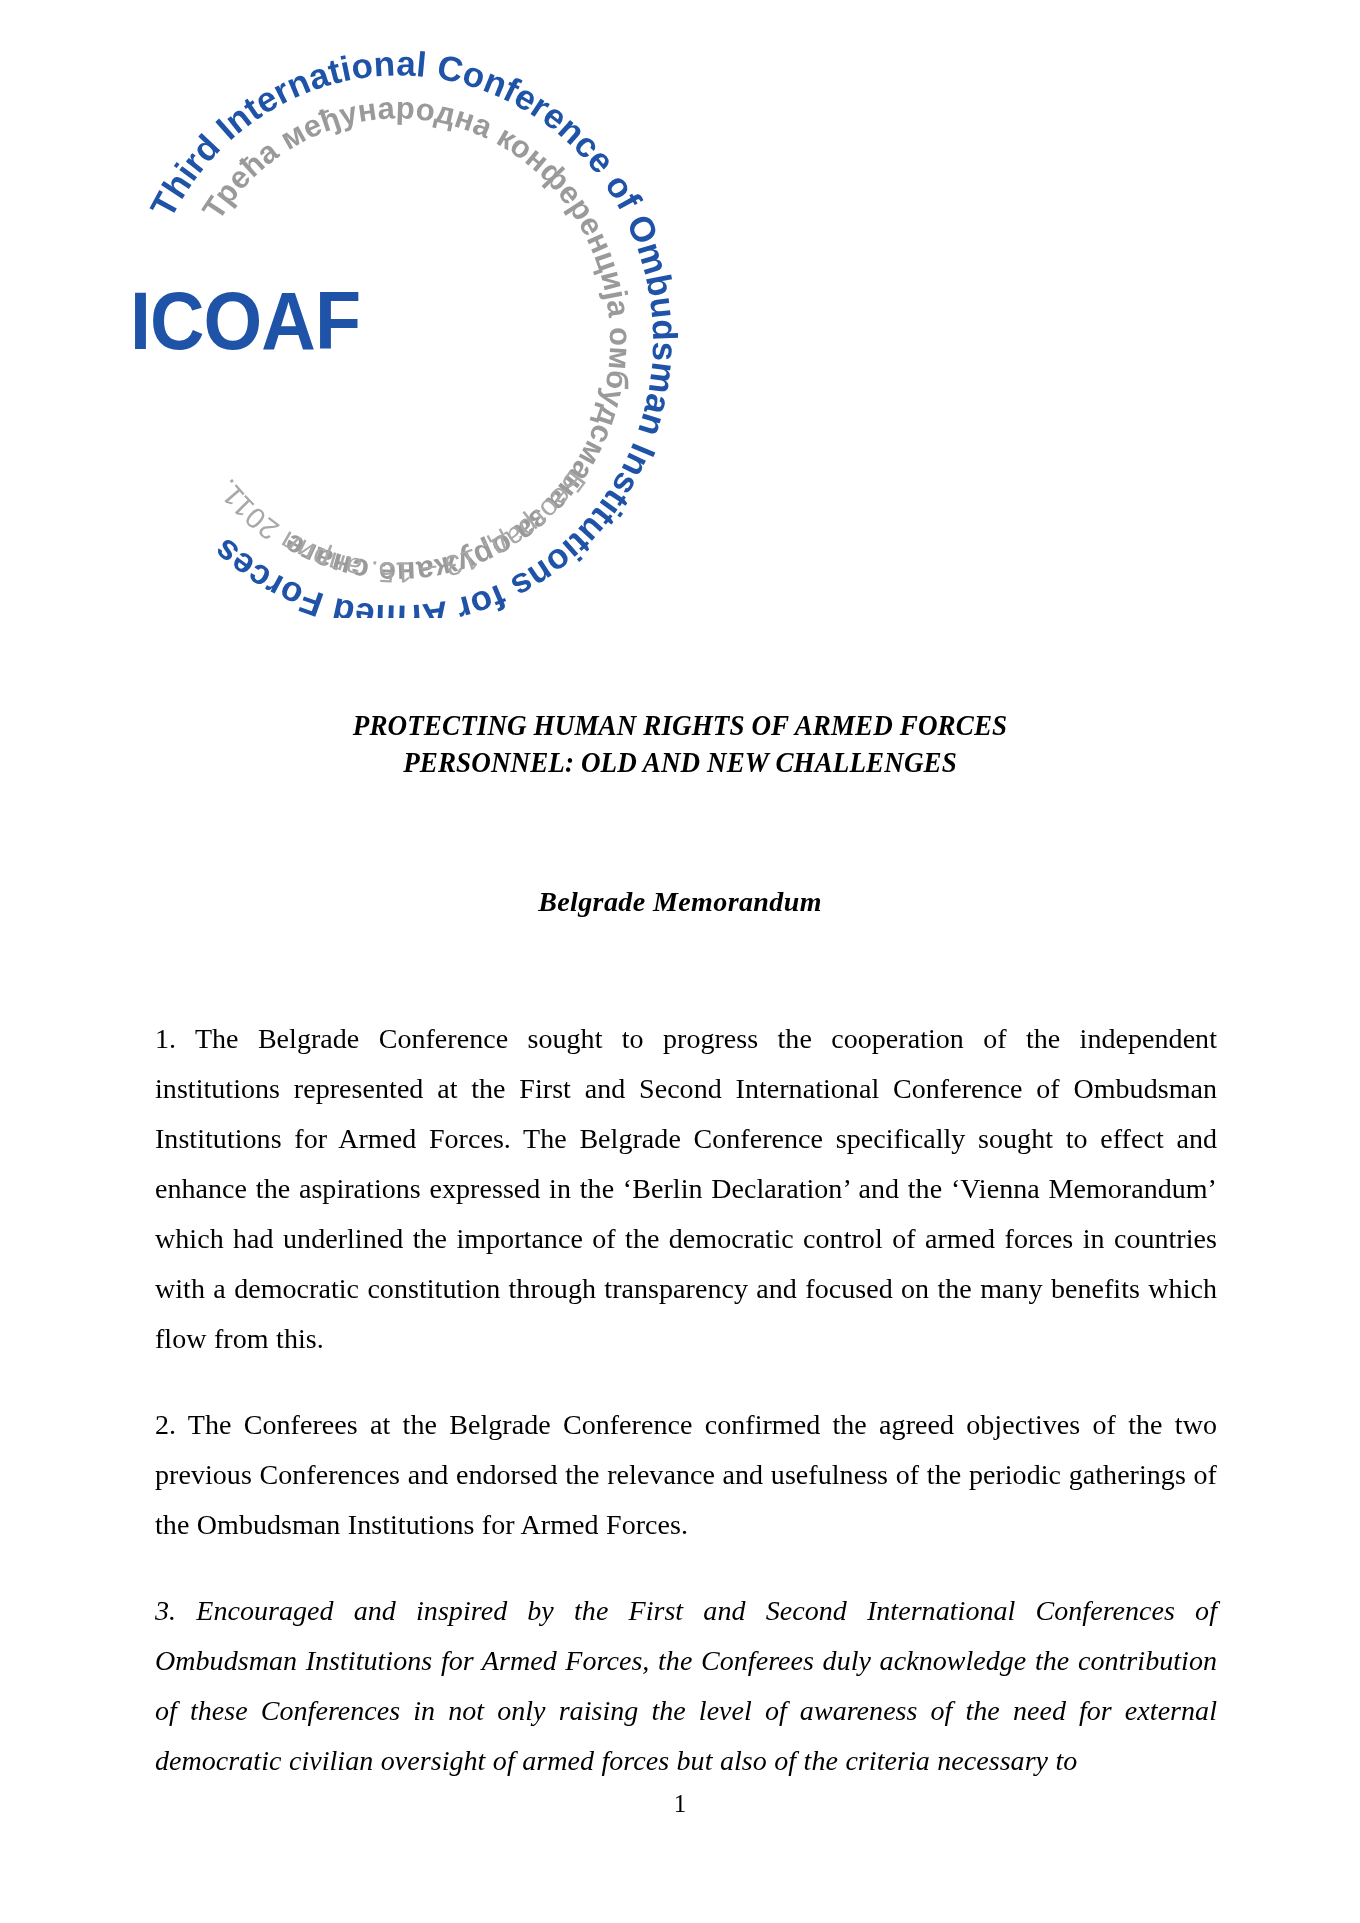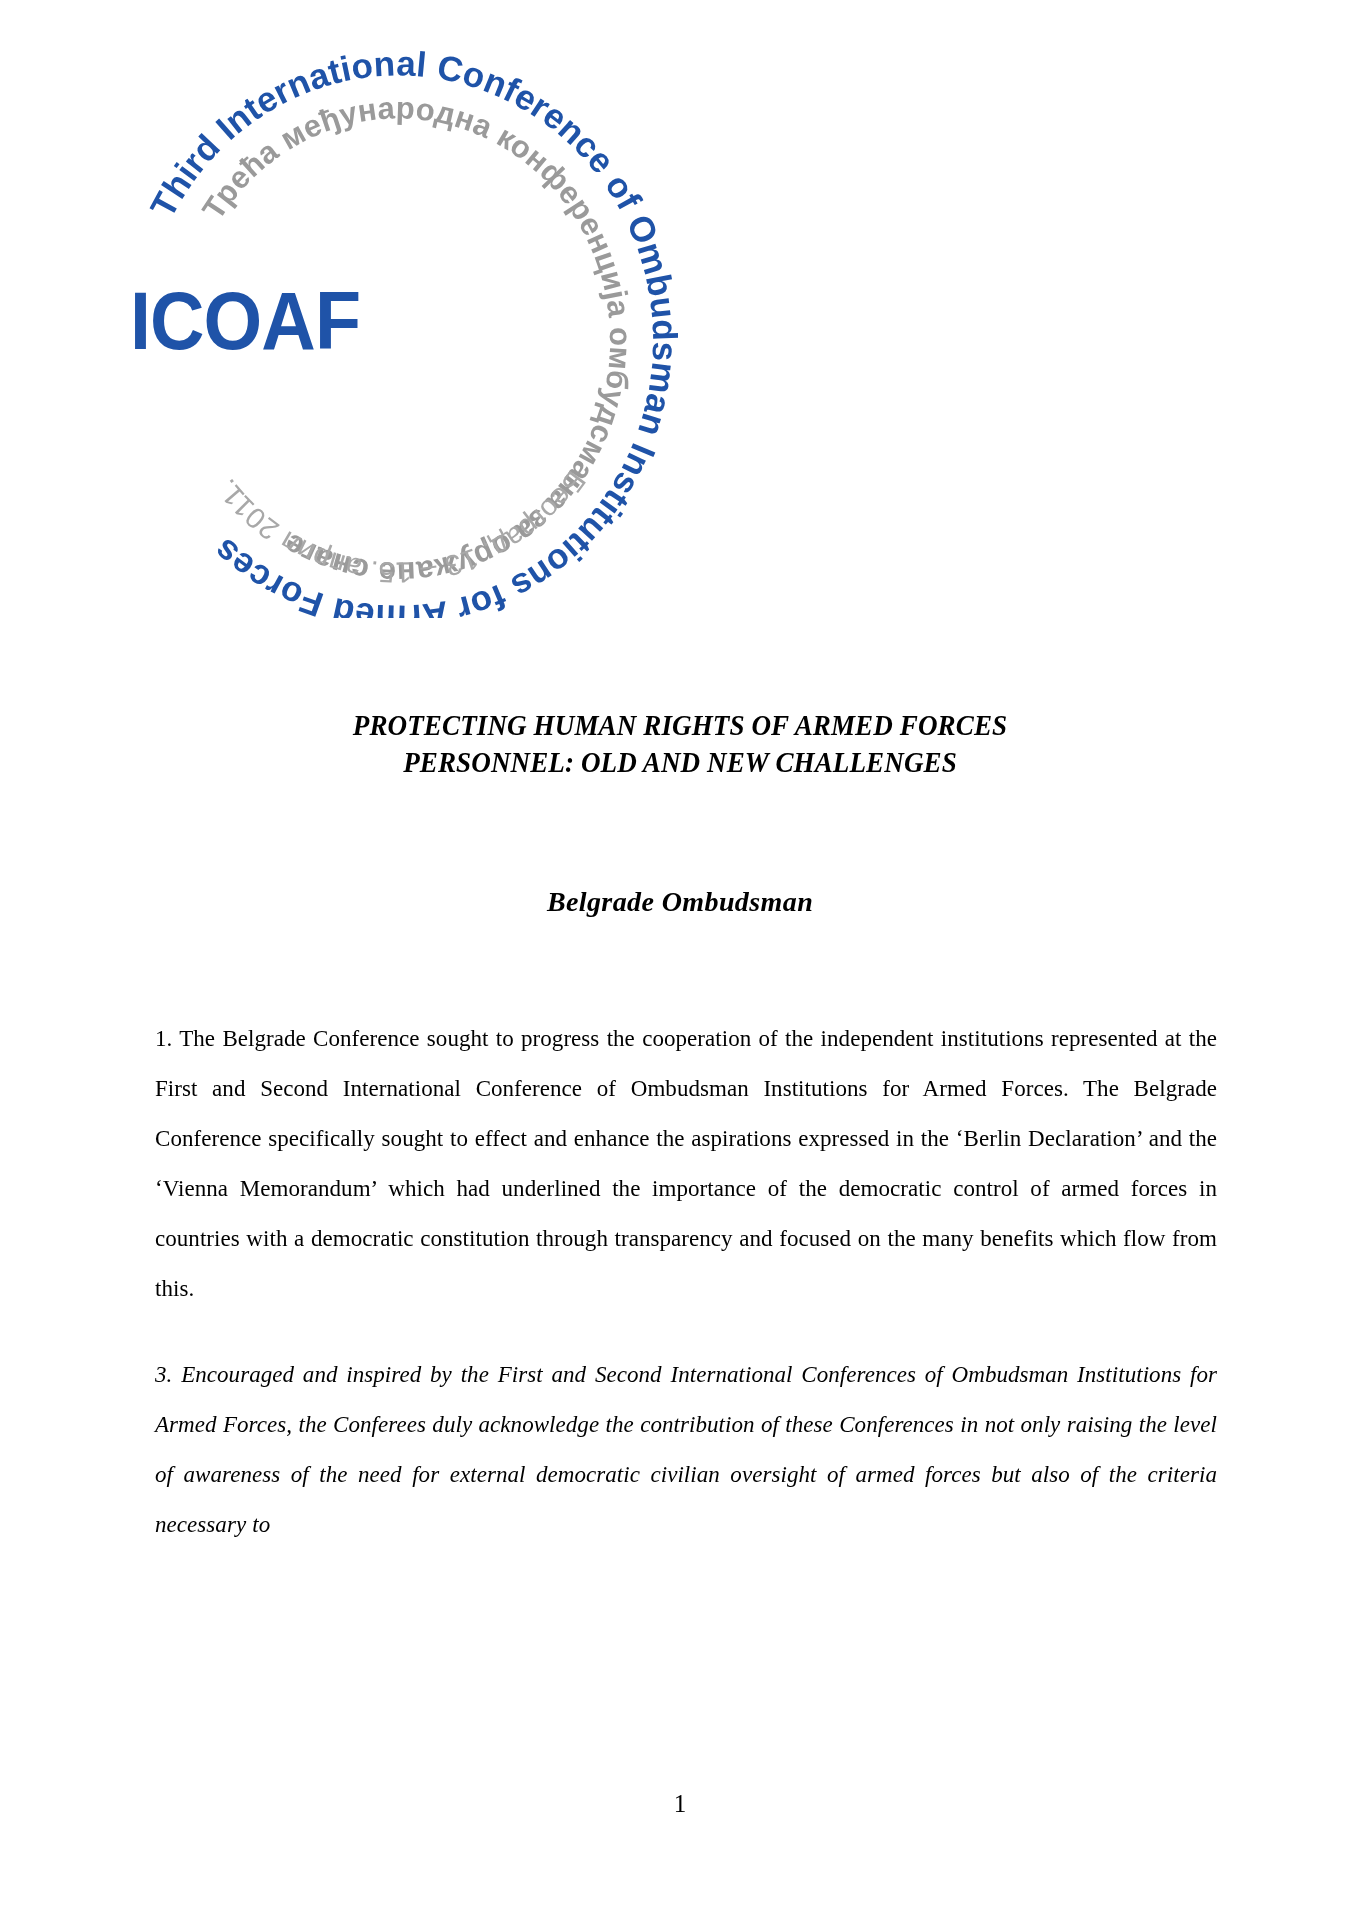--- a/index.html
+++ b/index.html
@@ -102,21 +102,21 @@
     position: absolute;
     left: 155px;
     top: 1014px;
     width: 1062px;
   }
   .para {
     margin: 0 0 36px 0;
     text-align: justify;
     text-justify: inter-word;
     font-family: "Liberation Serif", "DejaVu Serif", serif;
-    font-size: 23px;
+    font-size: 28px;
     line-height: 50px;
     letter-spacing: 0.05px;
     word-spacing: 0.4px;
   }
   .para:last-child { margin-bottom: 0; font-style: italic; }
 
   
   .page-number {
     position: absolute;
     left: 0;
@@ -155,22 +155,23 @@
     </svg>
 
     <div class="logo-wordmark">ICOAF</div>
   </div>
 
   <h1 class="doc-title">
     <span>PROTECTING HUMAN RIGHTS OF ARMED FORCES</span>
     <span>PERSONNEL: OLD AND NEW CHALLENGES</span>
   </h1>
 
-  <h2 class="doc-subtitle">Belgrade Ombudsman</h2>
+  <h2 class="doc-subtitle">Belgrade Memorandum</h2>
 
   <div class="body-block">
     <p class="para">1. The Belgrade Conference sought to progress the cooperation of the independent institutions represented at the First and Second International Conference of Ombudsman Institutions for Armed Forces. The Belgrade Conference specifically sought to effect and enhance the aspirations expressed in the ‘Berlin Declaration’ and the ‘Vienna Memorandum’ which had underlined the importance of the democratic control of armed forces in countries with a democratic constitution through transparency and focused on the many benefits which flow from this.</p>
+    <p class="para">2. The Conferees at the Belgrade Conference confirmed the agreed objectives of the two previous Conferences and endorsed the relevance and usefulness of the periodic gatherings of the Ombudsman Institutions for Armed Forces.</p>
     <p class="para">3. Encouraged and inspired by the First and Second International Conferences of Ombudsman Institutions for Armed Forces, the Conferees duly acknowledge the contribution of these Conferences in not only raising the level of awareness of the need for external democratic civilian oversight of armed forces but also of the criteria necessary to</p>
   </div>
 
   <div class="page-number">1</div>
 
 </div>
 
 </body></html>

